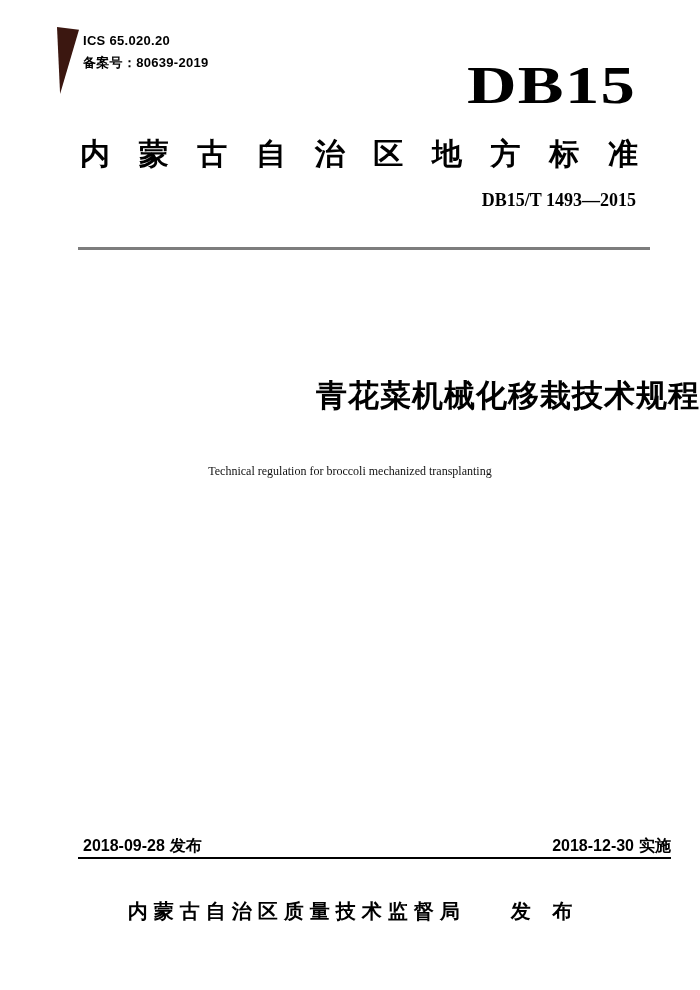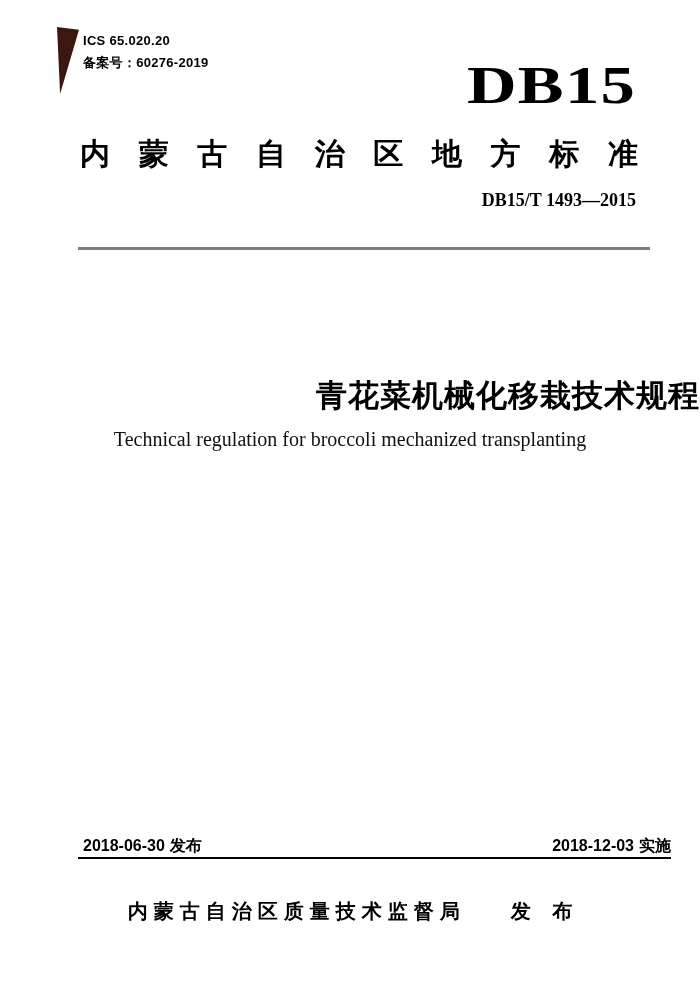--- a/index.html
+++ b/index.html
@@ -48,24 +48,24 @@
   .rule-top{
     position:absolute;left:78px;top:247px;width:572px;height:2.5px;
     background:var(--rule-gray);
   }
   .title{
     position:absolute;left:0;right:0;top:377px;
     text-align:right;font-size:31px;font-weight:bold;line-height:1.2;
     letter-spacing:1px;
   }
   .subtitle{
-    position:absolute;left:0;right:0;top:428px;
+    position:absolute;left:0;right:0;top:464px;
     text-align:center;
     font-family:"Liberation Serif",serif;
-    font-size:20px;font-weight:normal;color:#111;
+    font-size:12px;font-weight:normal;color:#111;
   }
   .date-row{
     position:absolute;left:83px;right:29px;top:836px;
     display:flex;justify-content:space-between;
     font-size:16px;font-weight:bold;line-height:1.2;white-space:nowrap;
   }
   .date-row .label{margin-left:5px;margin-top:20px;}
   .rule-bottom{
     position:absolute;left:78px;top:857px;width:593px;height:2px;
     background:var(--rule-black);
@@ -80,21 +80,21 @@
 </style>
 </head>
 <body>
 
 <div class="page">
 
   <div class="ink-mark"></div>
 
   <div class="meta">
     <div>ICS 65.020.20</div>
-    <div>备案号：60276-2019</div>
+    <div>备案号：80639-2019</div>
   </div>
 
   <div class="logo">DB15</div>
 
   <div class="std-name">
     <span>内</span>
     <span>蒙</span>
     <span>古</span>
     <span>自</span>
     <span>治</span>
@@ -108,24 +108,24 @@
   <div class="doc-no">DB15/T 1493—2015</div>
 
   <div class="rule-top"></div>
 
   <div class="title">青花菜机械化移栽技术规程</div>
 
   <div class="subtitle">Technical regulation for broccoli mechanized transplanting</div>
 
   <div class="date-row">
     <span>
-      <span>2018-06-30</span><span class="label">发布</span>
+      <span>2018-09-28</span><span class="label">发布</span>
     </span>
     <span>
-      <span>2018-12-03</span><span class="label">实施</span>
+      <span>2018-12-30</span><span class="label">实施</span>
     </span>
   </div>
 
   <div class="rule-bottom"></div>
 
   <div class="publisher-row">
     <span class="publisher">内蒙古自治区质量技术监督局</span>
     <span class="publish-label">发 布</span>
   </div>
 

